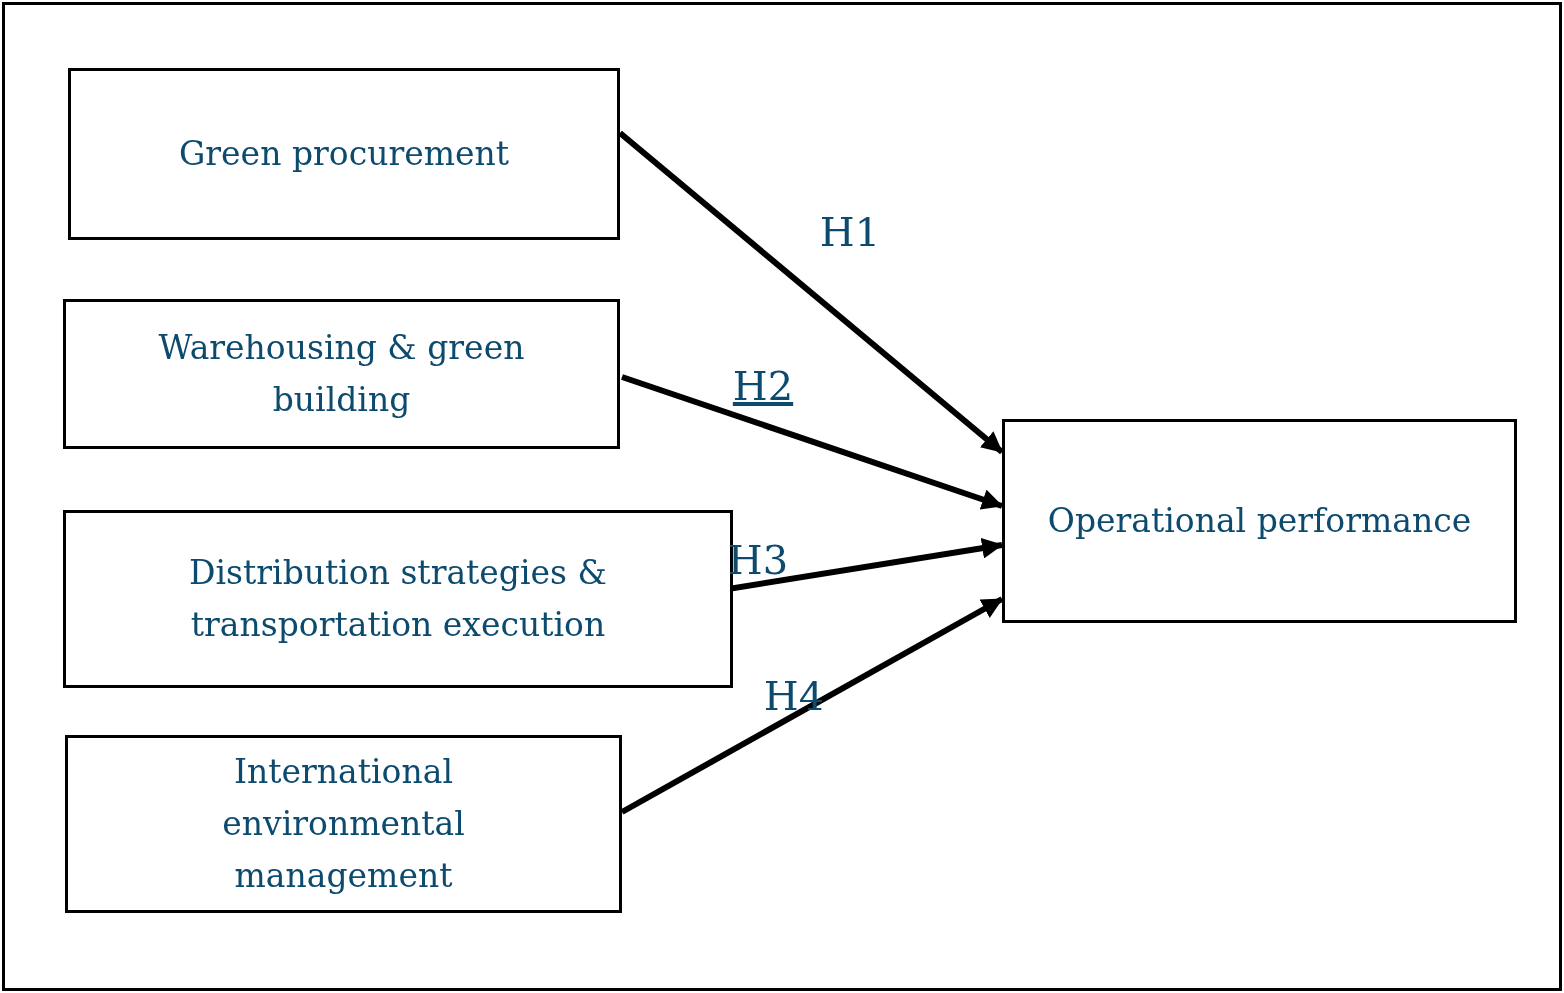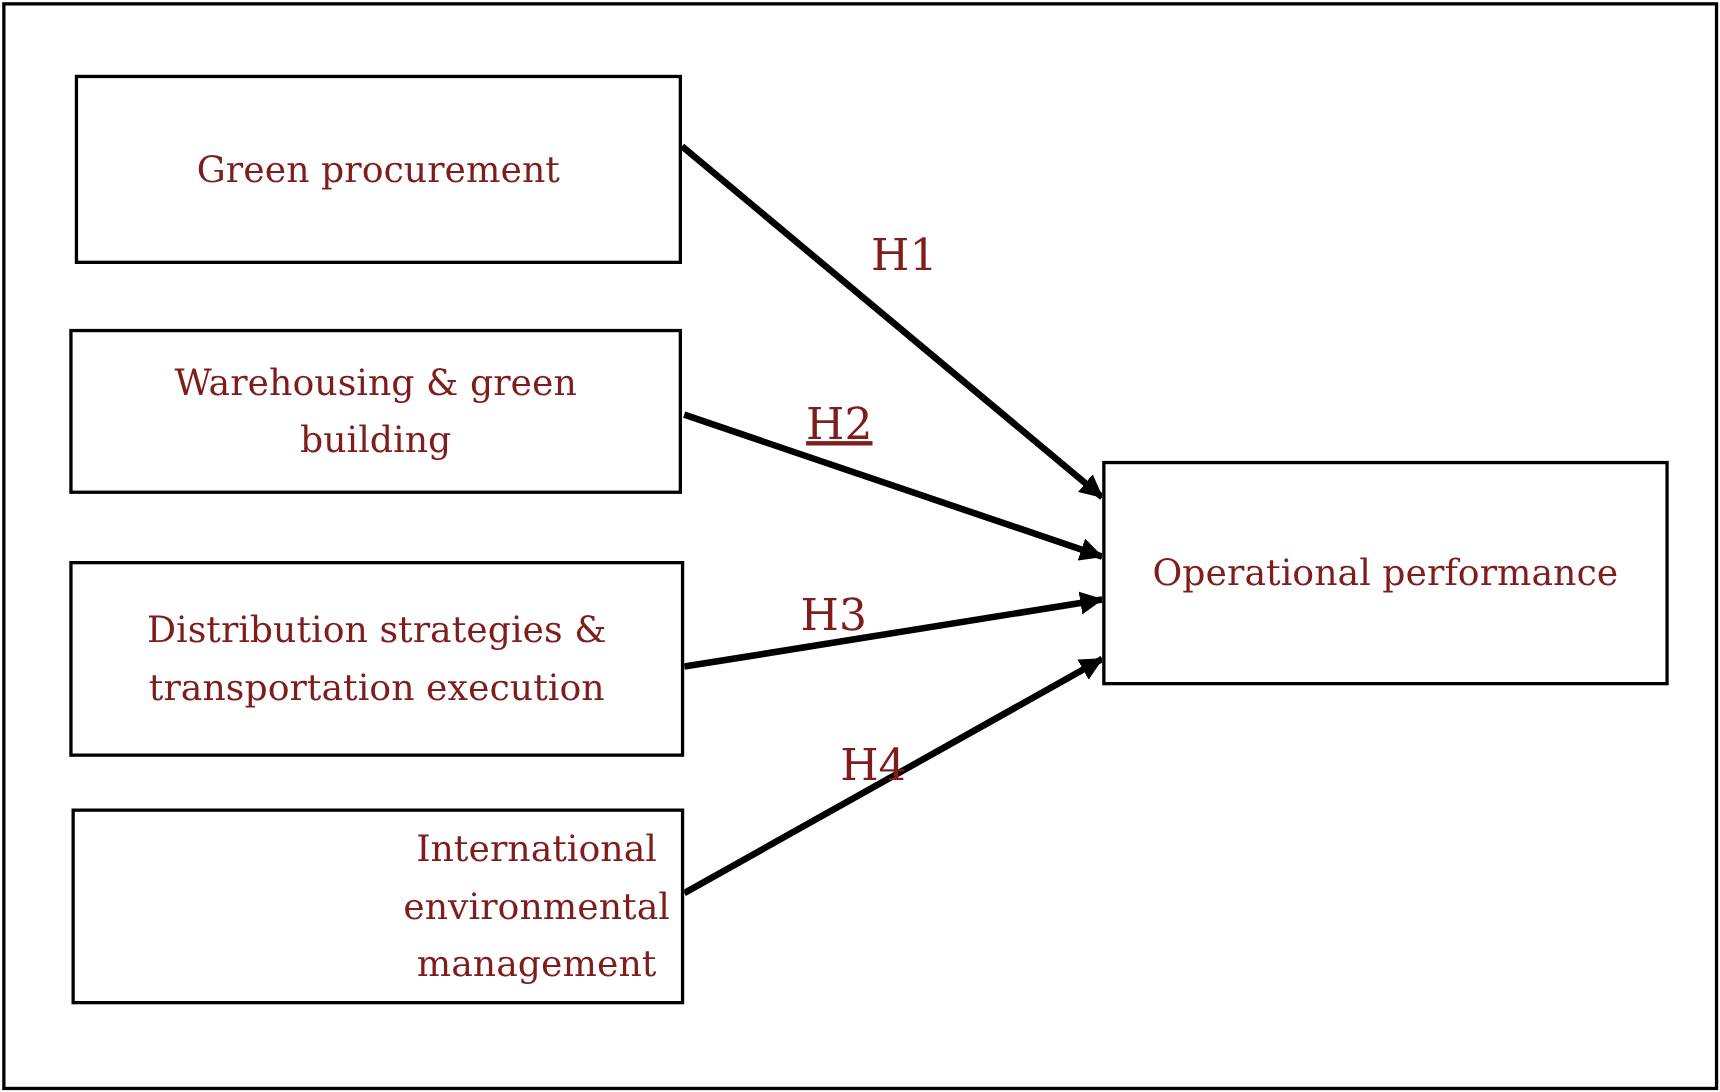--- a/index.html
+++ b/index.html
@@ -6,21 +6,21 @@
     margin: 0;
     padding: 0;
     background: #ffffff;
   }
   .canvas {
     position: relative;
     width: 1564px;
     height: 993px;
     background: #ffffff;
     font-family: "DejaVu Serif", "Liberation Serif", serif;
-    color: #7f1d1d;
+    color: #0c4a6e;
     overflow: hidden;
   }
   .outer-border {
     position: absolute;
     left: 2px;
     top: 2px;
     right: 2px;
     bottom: 2px;
     border: 3px solid #000000;
     pointer-events: none;
@@ -81,33 +81,33 @@
 
   <div class="box" style="left:68px; top:68px; width:552px; height:172px;">
     <span class="box-label">Green procurement</span>
   </div>
 
   <div class="box" style="left:63px; top:299px; width:557px; height:150px;">
     <span class="box-label">Warehousing &amp; green
 building</span>
   </div>
 
-  <div class="box" style="left:63px; top:510px; width:559px; height:178px;">
+  <div class="box" style="left:63px; top:510px; width:670px; height:178px;">
     <span class="box-label">Distribution strategies &amp;
 transportation execution</span>
   </div>
 
-  <div class="box" style="left:65px; top:735px; width:557px; height:178px;justify-content:flex-end;">
+  <div class="box" style="left:65px; top:735px; width:557px; height:178px;">
     <span class="box-label">International
 environmental
 management</span>
   </div>
 
   <div class="box" style="left:1002px; top:419px; width:515px; height:204px;">
     <span class="box-label">Operational performance</span>
   </div>
 
-  <div class="hlabel" style="left:822px; top:232px;">H1</div>
+  <div class="hlabel" style="left:850px; top:232px;">H1</div>
   <div class="hlabel" style="left:763px; top:386px;text-decoration:underline;">H2</div>
   <div class="hlabel" style="left:758px; top:560px;">H3</div>
   <div class="hlabel" style="left:766px; top:696px;margin-left:28px;">H4</div>
 
 </div>
 
 </body></html>

